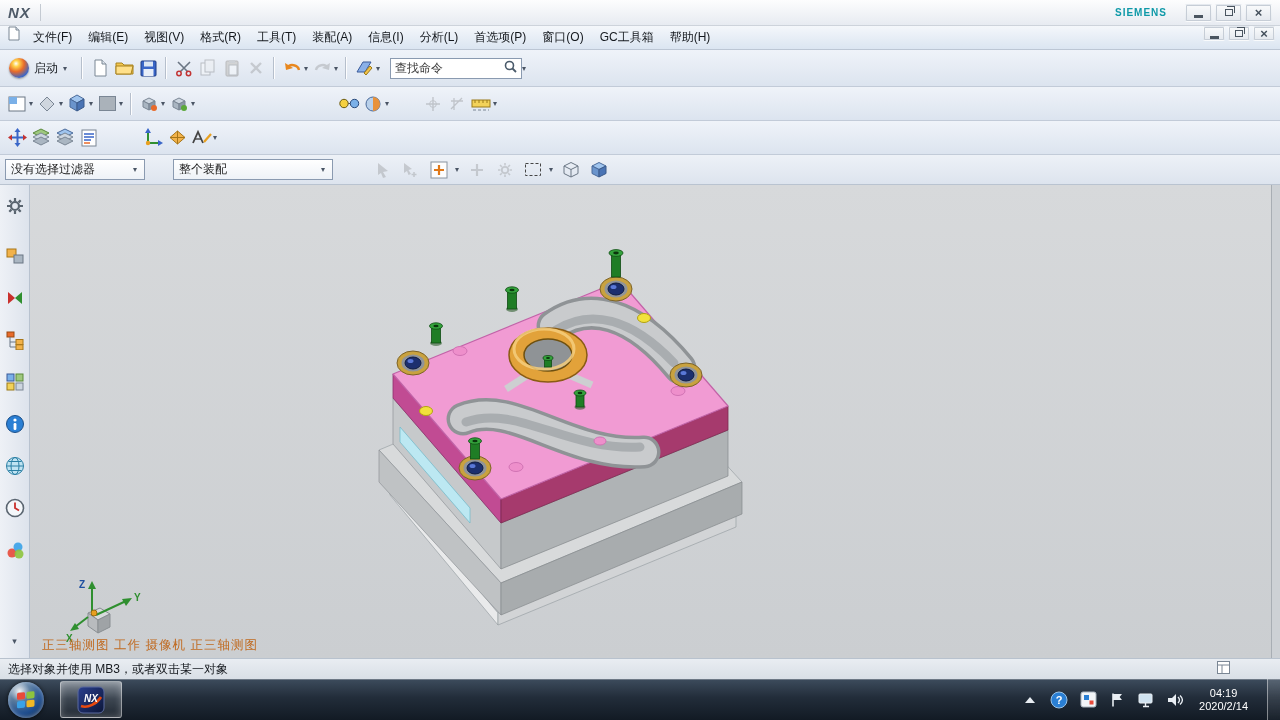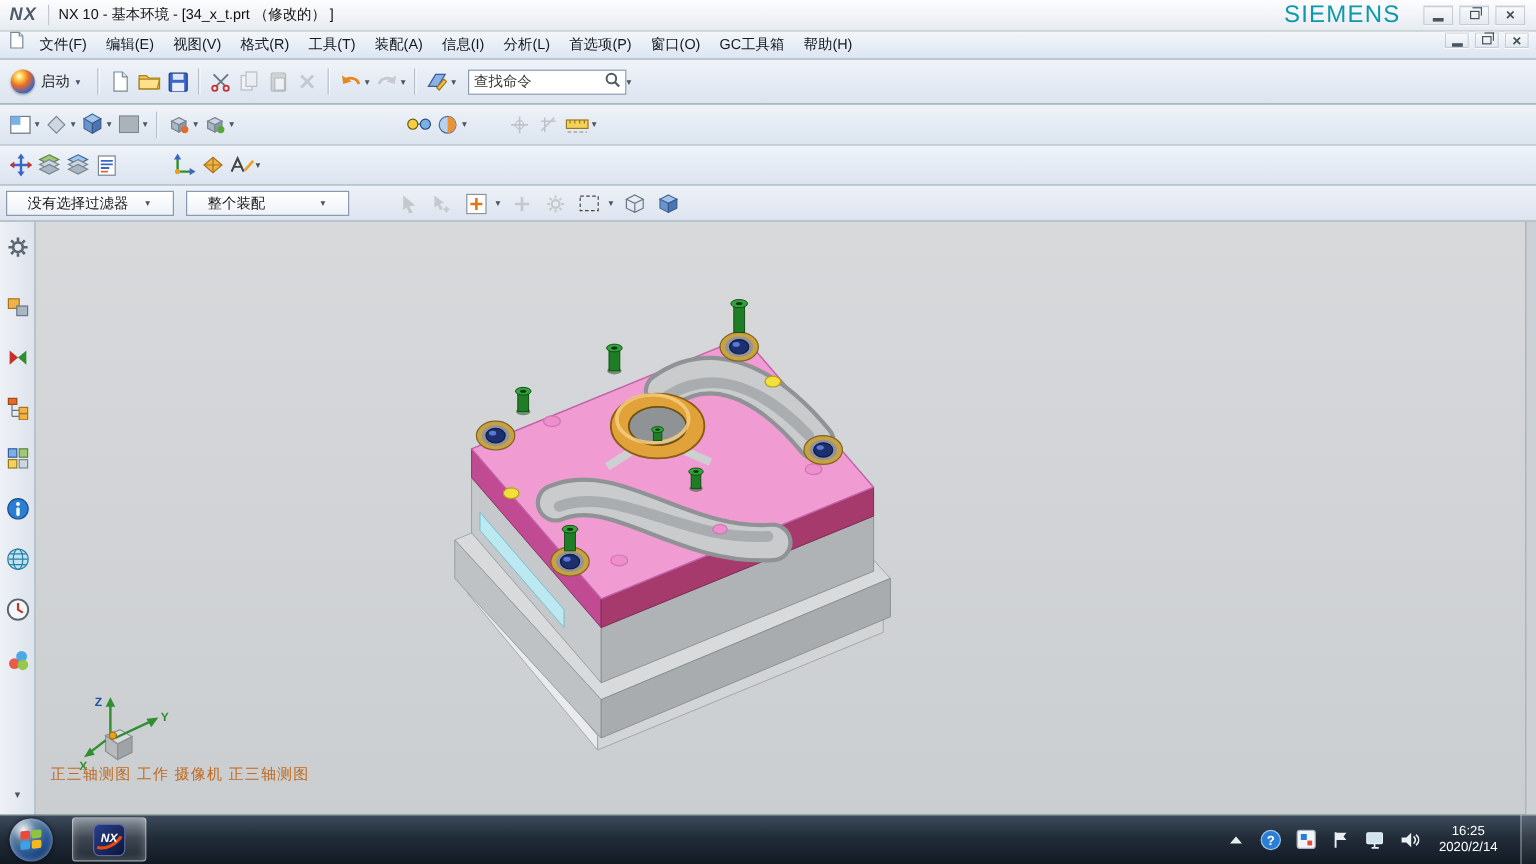--- a/index.html
+++ b/index.html
@@ -5,21 +5,21 @@
 *{box-sizing:border-box;margin:0;padding:0}
 html,body{width:1280px;height:720px}
 body{font-family:"Liberation Sans","DejaVu Sans",sans-serif;font-size:12px;color:#1b1b1b;overflow:hidden;background:#000}
 .app{width:1280px;height:720px;display:flex;flex-direction:column;background:#14532d}
 
 
 .titlebar{height:26px;flex:0 0 26px;display:flex;align-items:center;gap:8px;padding:0 8px;background:linear-gradient(#fdfdfe,#e7ebf1);border-bottom:1px solid #cdd3db}
 .nx-logo{font-weight:700;font-style:italic;font-size:15px;color:#4e5a68;letter-spacing:1px;padding-right:9px;border-right:1px solid #c4cad2}
 .title-text{font-size:12px;color:#101010}
 .title-right{margin-left:auto;display:flex;align-items:center;gap:18px}
-.brand{color:#0f99a8;font-weight:400;font-size:20px;letter-spacing:1px}
+.brand{color:#0f99a8;font-weight:700;font-size:10px;letter-spacing:1px}
 .winbtns{display:flex;gap:3px}
 .wbtn{width:27px;height:18px;display:flex;align-items:center;justify-content:center;color:#44505c;border:1px solid transparent;border-radius:2px;background:linear-gradient(#fafbfc,#e3e8ee);box-shadow:0 0 0 1px #c6cdd6 inset}
 .wbtn.small{width:22px;height:15px}
 .gl-min{display:block;width:9px;height:3px;background:#4a5560;margin-top:7px}
 .gl-restore{position:relative;width:8px;height:7px;border:1px solid #4a5560;display:block}
 .gl-restore::after{content:"";position:absolute;right:-3px;top:-4px;width:7px;height:6px;border:1px solid #4a5560;border-left:0;border-bottom:0}
 .gl-close{font-size:13px;line-height:1;font-weight:bold}
 
 
 .menubar{height:24px;flex:0 0 24px;display:flex;align-items:flex-start;background:linear-gradient(#f4f7fb,#dbe5f1);border-bottom:1px solid #bcc6d4;padding:0 5px}
@@ -36,24 +36,24 @@
 .tbtn{min-width:24px;height:26px;display:inline-flex;align-items:center;justify-content:center;border-radius:2px;padding:0 1px}
 .caret{font-size:8px;color:#4a5565;margin:0 2px 0 0;align-self:center}
 .sep{width:2px;height:22px;border-left:1px solid #b6bfcc;border-right:1px solid #fdfdfe;margin:0 5px}
 .dim{opacity:.38;filter:grayscale(.85)}
 .start-btn{display:flex;align-items:center;gap:5px;padding:2px 7px 2px 4px}
 .sphere{width:20px;height:20px;border-radius:50%;background:radial-gradient(circle at 35% 28%,#ffffff 0%,#ffd24a 16%,#e86a2a 42%,#3a66c8 74%,#19306e 100%);box-shadow:0 1px 2px rgba(0,0,0,.35)}
 .start-label{font-size:12px;color:#15191e}
 .findwrap{display:flex;align-items:center;margin-left:8px;border:1px solid #8a9ab0;background:#fff;height:21px;width:132px;padding:0 4px;gap:19px}
 .findwrap input{border:none;outline:none;flex:1;font-size:12px;min-width:0;font-family:inherit;color:#222;background:transparent}
 .findwrap input::placeholder{color:#3a3a3a;opacity:1}
-.dd{height:21px;border:1px solid #8a9ab0;background:linear-gradient(#ffffff,#eef2f7);display:flex;align-items:center;padding:0 17px;gap:6px}
+.dd{height:21px;border:1px solid #8a9ab0;background:linear-gradient(#ffffff,#eef2f7);display:flex;align-items:center;padding:0 5px;gap:6px}
 .dd .txt{flex:1;white-space:nowrap;overflow:hidden}
 .dd1{width:140px}
-.dd2{width:136px;margin-left:6px}
+.dd2{width:160px;margin-left:24px}
 .gap140{width:140px}.gap30{width:30px}.gap40{width:40px}
 
 
 .main{flex:1;display:flex;min-height:0}
 .resbar{width:30px;flex:0 0 30px;background:linear-gradient(90deg,#eef1f6,#dde3ec);border-right:1px solid #b8c2cf;display:flex;flex-direction:column;align-items:center;padding:8px 0 4px}
 .ric{width:26px;height:26px;display:flex;align-items:center;justify-content:center;margin-bottom:16px;border-radius:2px}
 .ric.first{margin-bottom:24px}
 .ric.last{margin-top:auto;margin-bottom:0;color:#4a5565;font-size:9px}
 .viewport{flex:1;position:relative;background:linear-gradient(180deg,#d7d9db,#cbced1);overflow:hidden}
 .vp-strip{position:absolute;right:0;top:0;bottom:0;width:9px;background:#cdd1d5;border-left:1px solid #a8aeb4}
@@ -80,21 +80,20 @@
 .clock{color:#fff;font-size:11px;text-align:center;line-height:13px;margin:0 8px 0 4px;white-space:nowrap}
 .showdesk{width:13px;height:41px;border-left:1px solid rgba(255,255,255,.45);background:linear-gradient(rgba(255,255,255,.14),rgba(255,255,255,.03))}
 </style>
 </head>
 <body>
 
 <div class="app">
 
   <div class="titlebar">
     <span class="nx-logo">NX</span>
-    <span class="title-text">NX 10 - 基本环境 - [34_x_t.prt （修改的） ]</span>
     <div class="title-right">
       <span class="brand">SIEMENS</span>
       <div class="winbtns">
         <span class="wbtn">
             <span class="gl-min"></span>
           </span>
         <span class="wbtn">
             <span class="gl-restore"></span>
           </span>
         <span class="wbtn">
@@ -625,20 +624,29 @@
         <text x="2" y="67" font-size="10" font-weight="bold" fill="#2f8f2f">X</text>
         <circle cx="30" cy="38" r="3" fill="#e8a020" stroke="#9a6a10"></circle>
       </svg>
 
       <div class="view-label">正三轴测图 工作 摄像机 正三轴测图</div>
 
       <div class="vp-strip"></div>
     </div>
   </div>
 
+  <div class="statusbar">
+    <span>选择对象并使用 MB3，或者双击某一对象</span>
+    <span class="status-right">
+      <span><svg width="13" height="13">
+            <rect x="0.5" y="0.5" width="12" height="12" fill="#fff" stroke="#7a8694"></rect>
+            <path d="M0.5 4h12M5 4v8.5" stroke="#7a8694"></path>
+          </svg></span>
+    </span>
+  </div>
 
   <div class="taskbar">
     <div class="orb">
       <svg width="20" height="19" viewBox="0 0 20 19">
         <g transform="skewY(-6) translate(0,2)">
           <rect x="1" y="1" width="8" height="7" rx="1.5" fill="#ea4a3a"></rect>
           <rect x="10.5" y="1" width="8" height="7" rx="1.5" fill="#8ec43e"></rect>
           <rect x="1" y="9.5" width="8" height="7" rx="1.5" fill="#3aa2e8"></rect>
           <rect x="10.5" y="9.5" width="8" height="7" rx="1.5" fill="#f2b824"></rect>
         </g>
@@ -686,20 +694,20 @@
             <path d="M6 14.5h6M8.5 11v3.5" stroke="#e9eef3" stroke-width="1.4"></path>
           </svg>
       </span>
       <span class="tray-icon">
         <svg width="16" height="16">
             <polygon points="1,6 5,6 9,2 9,14 5,10 1,10" fill="#e9eef3"></polygon>
             <path d="M11 5c2.2 2.2 2.2 3.8 0 6M13 3.5c3.2 3 3.2 6 0 9" stroke="#e9eef3" stroke-width="1.3" fill="none"></path>
           </svg>
       </span>
       <div class="clock">
-        <div>16:25</div>
+        <div>04:19</div>
         <div>2020/2/14</div>
       </div>
       <div class="showdesk"></div>
     </div>
   </div>
 
 </div>
 
 </body></html>

